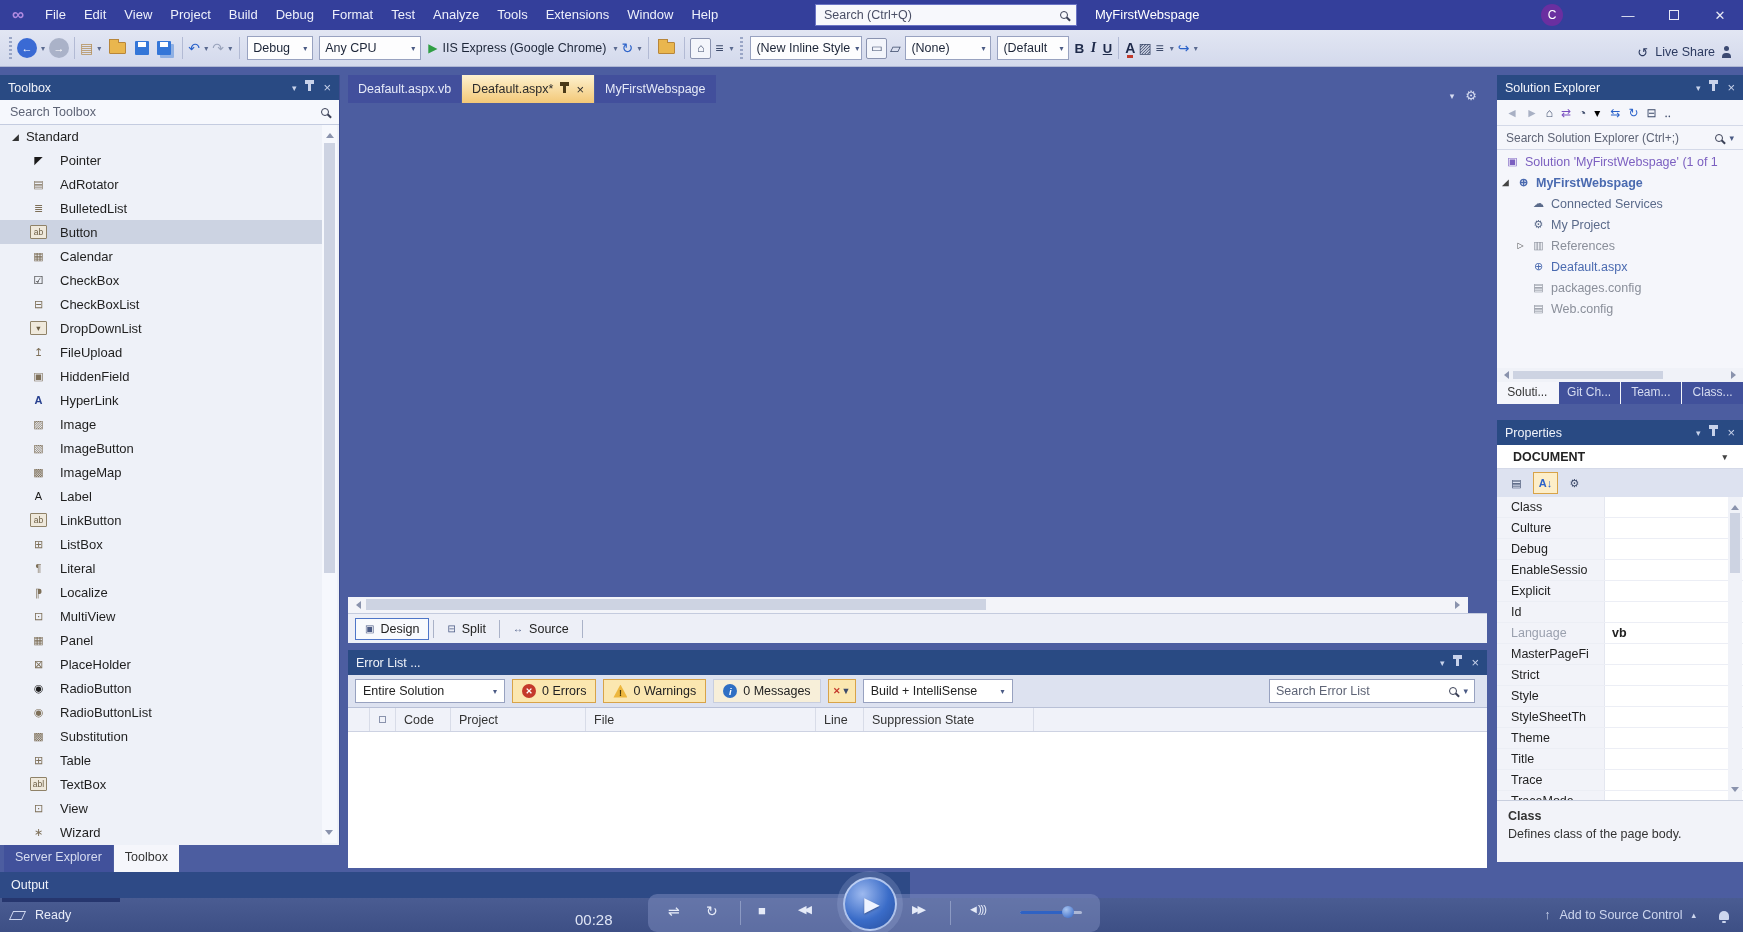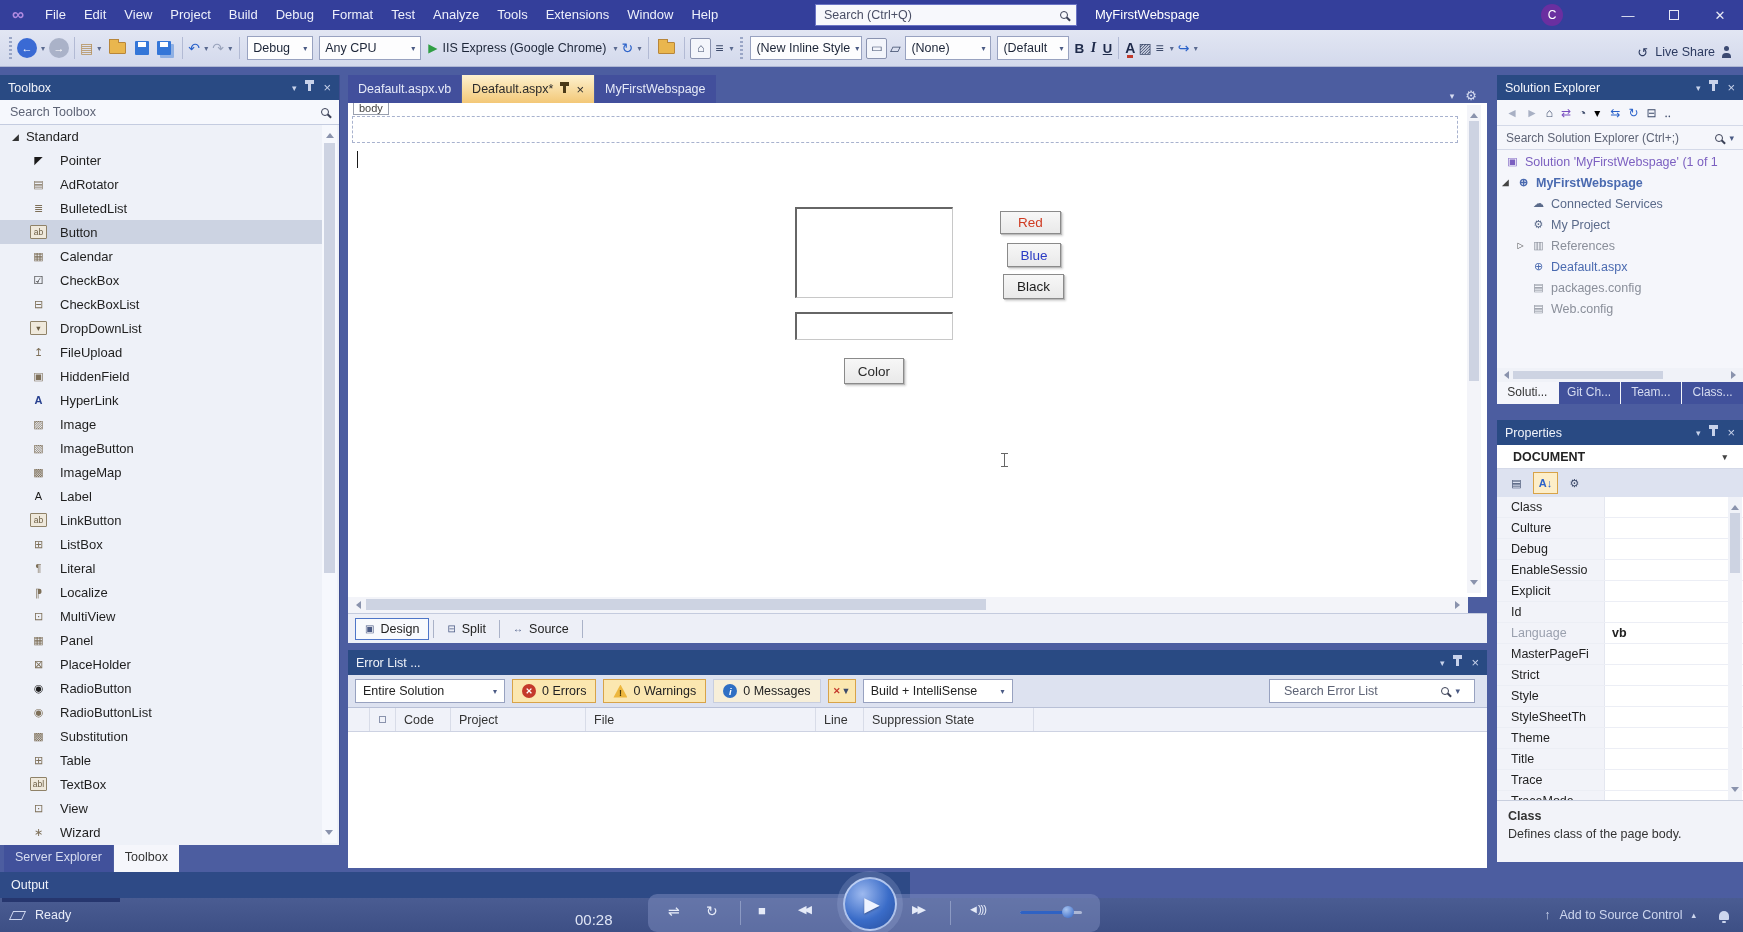--- a/index.html
+++ b/index.html
@@ -108,21 +108,21 @@
 .el-combo{height:24px;background:#fff;border:1px solid #98a2c0;display:flex;align-items:center;padding:0 7px;font-size:12.5px;color:#222;position:relative}
 .el-combo::after{content:"▾";font-size:8px;color:#4a5a84;margin-left:auto;padding-left:6px}
 .badge{height:24px;display:flex;align-items:center;gap:6px;padding:0 9px;font-size:12.5px;border:1px solid #d8a348;background:#fbe7b0;color:#222}
 .badge.lite{background:#f7efd9;border-color:#c8cede}
 .ic-err{width:14px;height:14px;border-radius:50%;background:#c4392b;color:#fff;font-size:8.5px;font-weight:bold;display:flex;align-items:center;justify-content:center}
 .ic-warn{width:14px;height:13px;background:#edb73e;clip-path:polygon(50% 0,100% 100%,0 100%);display:flex;align-items:flex-end;justify-content:center;color:#4a3a08;font-size:9px;font-weight:bold}
 .ic-info{width:14px;height:14px;border-radius:50%;background:#2f6fc4;color:#fff;font-size:9.5px;font-style:italic;font-weight:bold;display:flex;align-items:center;justify-content:center}
 .filter-btn{width:28px;height:24px;border:1px solid #d8a348;background:#fbe7b0;display:flex;align-items:center;justify-content:center;gap:1px}
 .filter-btn .fx{color:#c4392b;font-size:9px;font-weight:bold}
 .filter-btn .ff{color:#3c4a6a;font-size:9px}
-.el-search{margin-left:auto;width:206px;height:24px;background:#fff;border:1px solid #98a2c0;display:flex;align-items:center;padding:0 14px;color:#5e6476;font-size:12.5px;gap:6px;margin-right:5px}
+.el-search{margin-left:auto;width:206px;height:24px;background:#fff;border:1px solid #98a2c0;display:flex;align-items:center;padding:0 6px;color:#5e6476;font-size:12.5px;gap:6px;margin-right:5px}
 .el-search .mag{color:#3c4258;margin-left:auto}
 .el-cols{position:absolute;left:0;top:58px;width:1139px;height:24px;background:#f0f2f9;border-bottom:1px solid #cdd2e2;display:flex;align-items:stretch;font-size:12.5px;color:#333}
 .el-col{display:flex;align-items:center;padding:0 8px;border-right:1px solid #d8dce8;white-space:nowrap;overflow:hidden}
 .el-c0{width:22px;min-width:22px;border-right:1px solid #d8dce8}
 .el-c1{width:26px;min-width:26px;border-right:1px solid #d8dce8;display:flex;align-items:center;justify-content:center}
 .mini-sq{width:7px;height:7px;border:1px solid #8a93ad}
 .el-body{position:absolute;left:0;top:82px;width:1139px;height:136px;background:#fff}
 
 .solexp{position:absolute;left:1497px;top:75px;width:246px;height:329px;background:#f5f6fb}
 .se-toolbar{height:26px;display:flex;align-items:center;gap:8px;padding:0 9px;border-bottom:1px solid #d4d9e8}
@@ -491,37 +491,20 @@
       </span>
       <span class="dtab">
           <span>MyFirstWebspage</span>
         </span>
       <span class="ts-ics">
         <span class="chev">▾</span>
         <span style="font-size:13px">⚙</span>
       </span>
     </div>
 
-    <div class="design">
-      <span class="body-label">body</span>
-      <div class="div-box"></div>
-      <div class="caret-line"></div>
-      <div class="ml-box"></div>
-      <div class="win-btn btn-red">Red</div>
-      <div class="win-btn btn-blue">Blue</div>
-      <div class="win-btn btn-black">Black</div>
-      <div class="sl-box"></div>
-      <div class="win-btn btn-color">Color</div>
-      <div class="ibeam"></div>
-      <div class="vsb">
-        <div class="tri-up"></div>
-        <div class="sb-thumb" style="top:16px;height:260px"></div>
-        <div class="tri-dn" style="position:absolute;bottom:4px;left:3px"></div>
-      </div>
-    </div>
 
     <div class="hsb">
       <div class="tri-lf" style="position:absolute;left:4px;top:4px"></div>
       <div class="sb-thumb" style="left:18px;top:2px;height:11px;width:620px"></div>
       <div class="tri-rt" style="position:absolute;right:4px;top:4px"></div>
     </div>
 
     <div class="viewtabs">
       <span class="vtab active">
         <span class="vg">▣</span>

